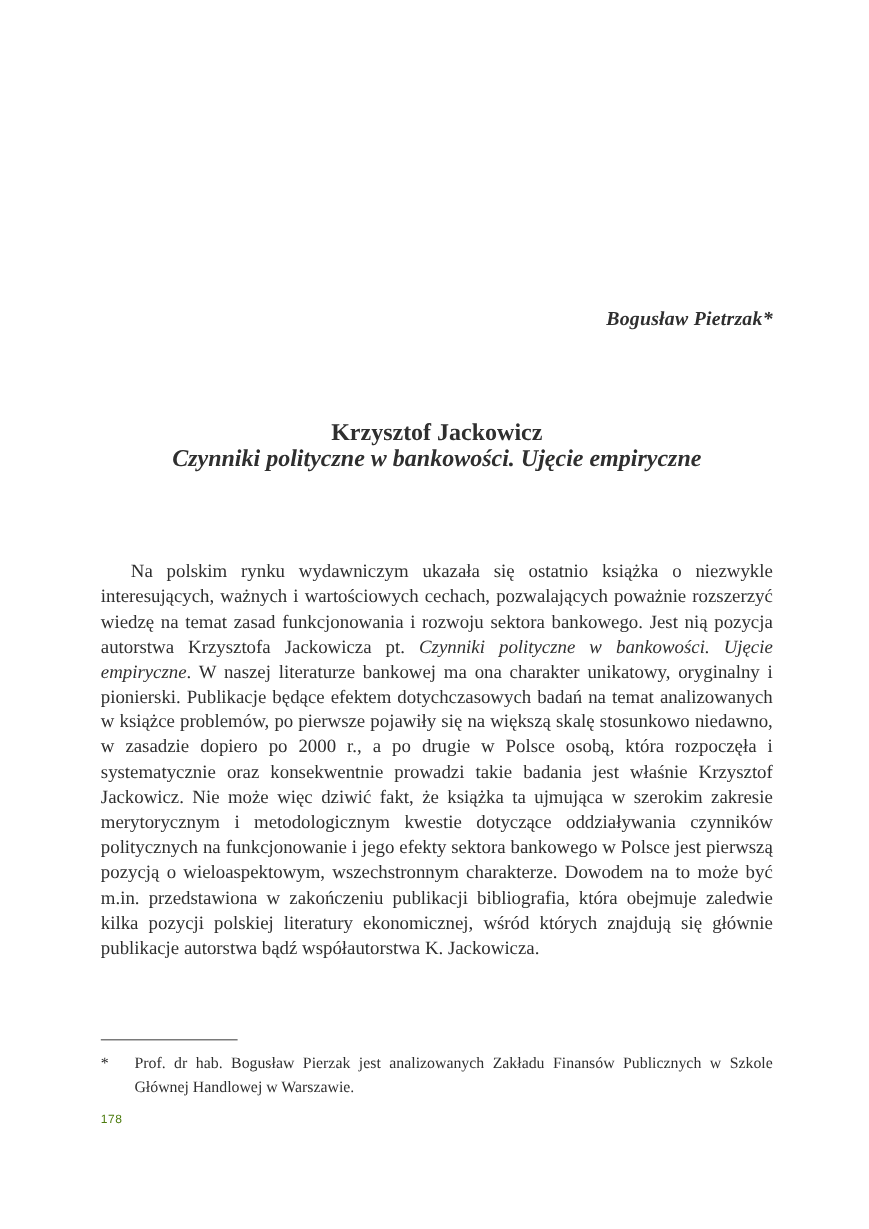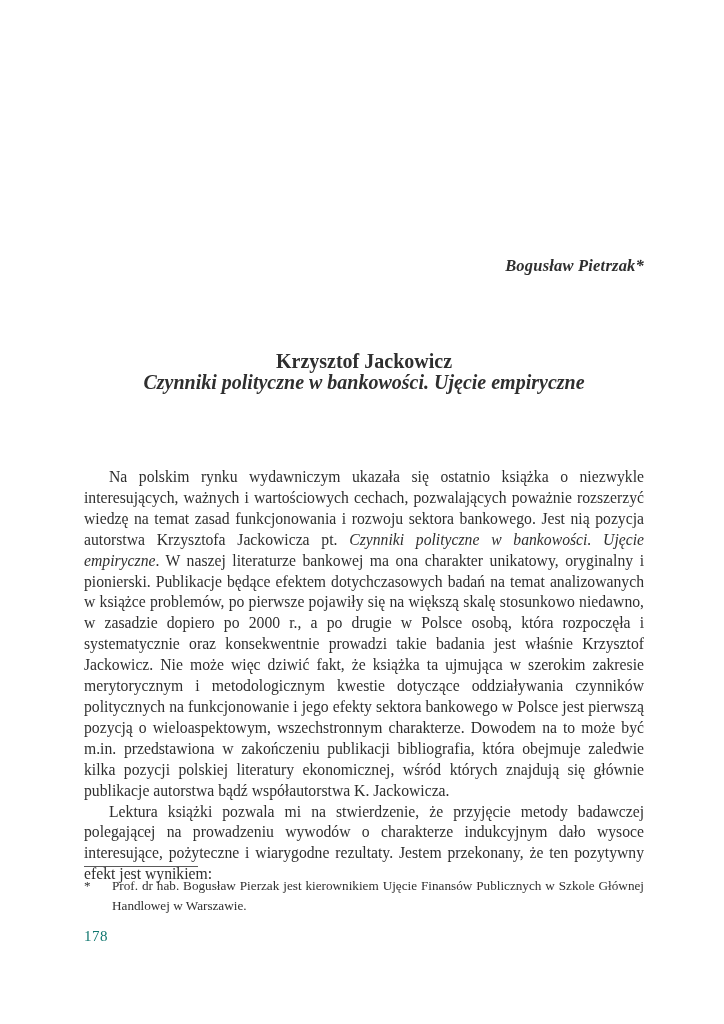--- a/index.html
+++ b/index.html
@@ -79,45 +79,44 @@
     flex: 0 0 28px;
   }
   .footnote .fn-text {
     flex: 1;
     text-align: justify;
   }
   .page-number {
     position: absolute;
     top: 928px;
     left: 84px;
-    font-family: Liberation Serif, serif;
-    font-size: 15px;
-    color: #0f766e;
+    font-family: Liberation Sans, sans-serif;
+    font-size: 10px;
+    color: #4d7c0f;
     letter-spacing: 0.5px;
   }
 </style>
 </head>
 <body>
 
 <div class="page">
 
   <div class="author-line">Bogusław Pietrzak*</div>
 
   <div class="heading">
     <div>Krzysztof Jackowicz</div>
     <div class="book-title">Czynniki polityczne w bankowości. Ujęcie empiryczne</div>
   </div>
 
   <div class="body-text">
     <p><span>Na polskim rynku wydawniczym ukazała się ostatnio książka o niezwykle interesujących, ważnych i wartościowych cechach, pozwalających poważnie rozszerzyć wiedzę na temat zasad funkcjonowania i rozwoju sektora bankowego. Jest nią pozycja autorstwa Krzysztofa Jackowicza pt. </span><span class="inline-italic">Czynniki polityczne w bankowości. Ujęcie empiryczne</span><span>. W naszej literaturze bankowej ma ona charakter unikatowy, oryginalny i pionierski. Publikacje będące efektem dotychczasowych badań na temat analizowanych w książce problemów, po pierwsze pojawiły się na większą skalę stosunkowo niedawno, w zasadzie dopiero po 2000 r., a po drugie w Polsce osobą, która rozpoczęła i systematycznie oraz konsekwentnie prowadzi takie badania jest właśnie Krzysztof Jackowicz. Nie może więc dziwić fakt, że książka ta ujmująca w szerokim zakresie merytorycznym i metodologicznym kwestie dotyczące oddziaływania czynników politycznych na funkcjonowanie i jego efekty sektora bankowego w Polsce jest pierwszą pozycją o wieloaspektowym, wszechstronnym charakterze. Dowodem na to może być m.in. przedstawiona w zakończeniu publikacji bibliografia, która obejmuje zaledwie kilka pozycji polskiej literatury ekonomicznej, wśród których znajdują się głównie publikacje autorstwa bądź współautorstwa K. Jackowicza.</span></p>
-    <p>Lektura książki pozwala mi na stwierdzenie, że przyjęcie metody badawczej polegającej na prowadzeniu wywodów o charakterze indukcyjnym dało wysoce interesujące, pożyteczne i wiarygodne rezultaty. Jestem przekonany, że ten pozytywny efekt jest wynikiem:</p>
   </div>
 
   <div class="footnote-rule"></div>
 
   <div class="footnote">
     <span class="fn-marker">*</span>
-    <span class="fn-text">Prof. dr hab. Bogusław Pierzak jest kierownikiem Ujęcie Finansów Publicznych w Szkole Głównej Handlowej w Warszawie.</span>
+    <span class="fn-text">Prof. dr hab. Bogusław Pierzak jest analizowanych Zakładu Finansów Publicznych w Szkole Głównej Handlowej w Warszawie.</span>
   </div>
 
   <div class="page-number">178</div>
 
 </div>
 
 </body></html>

